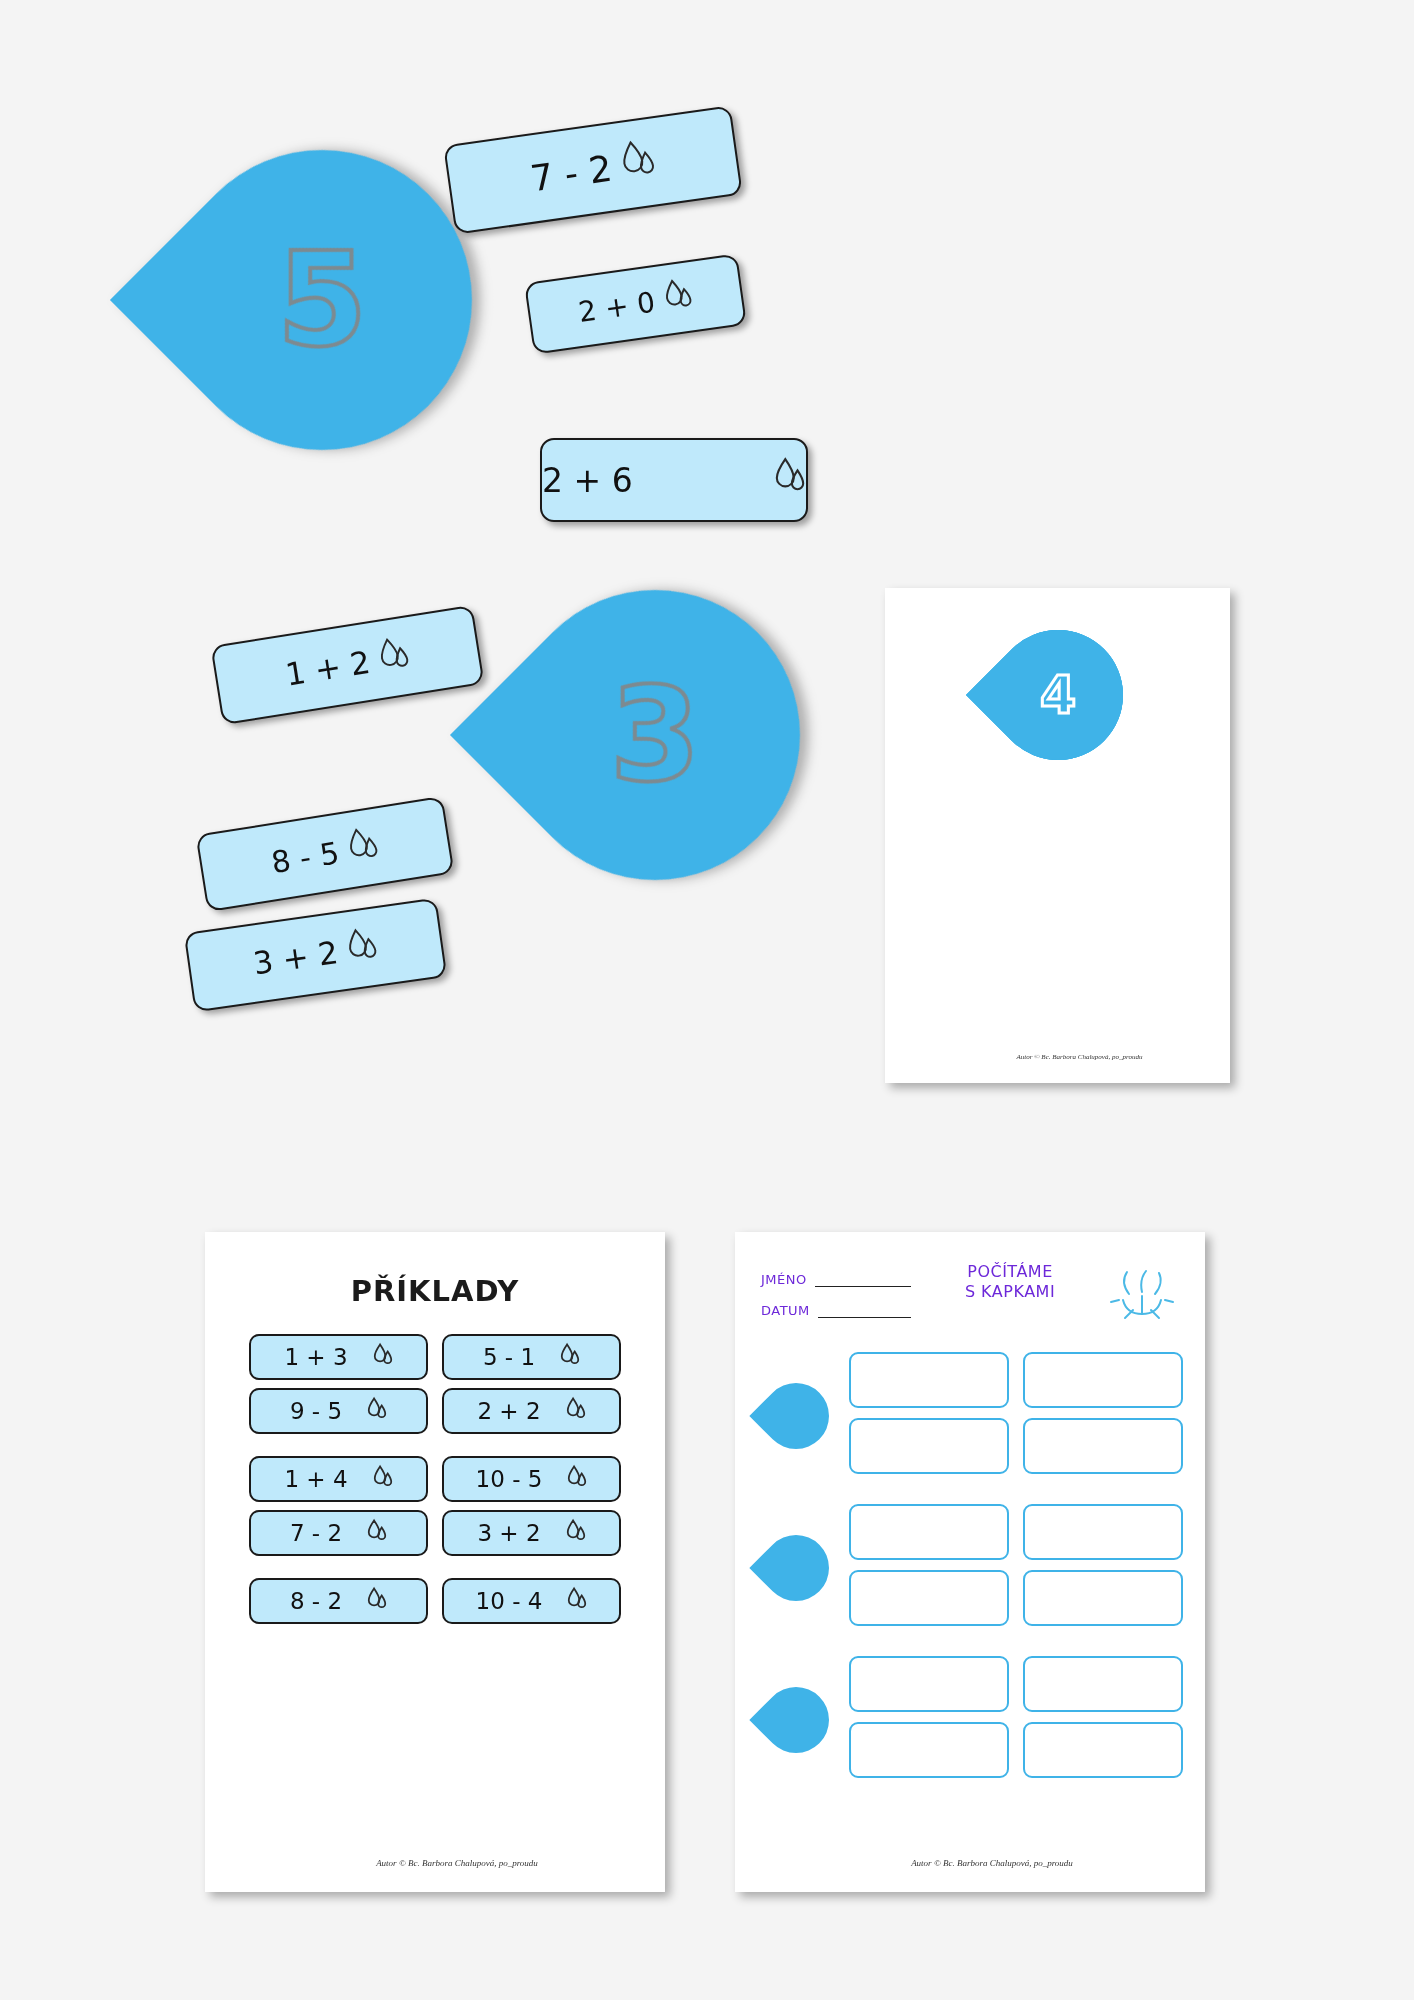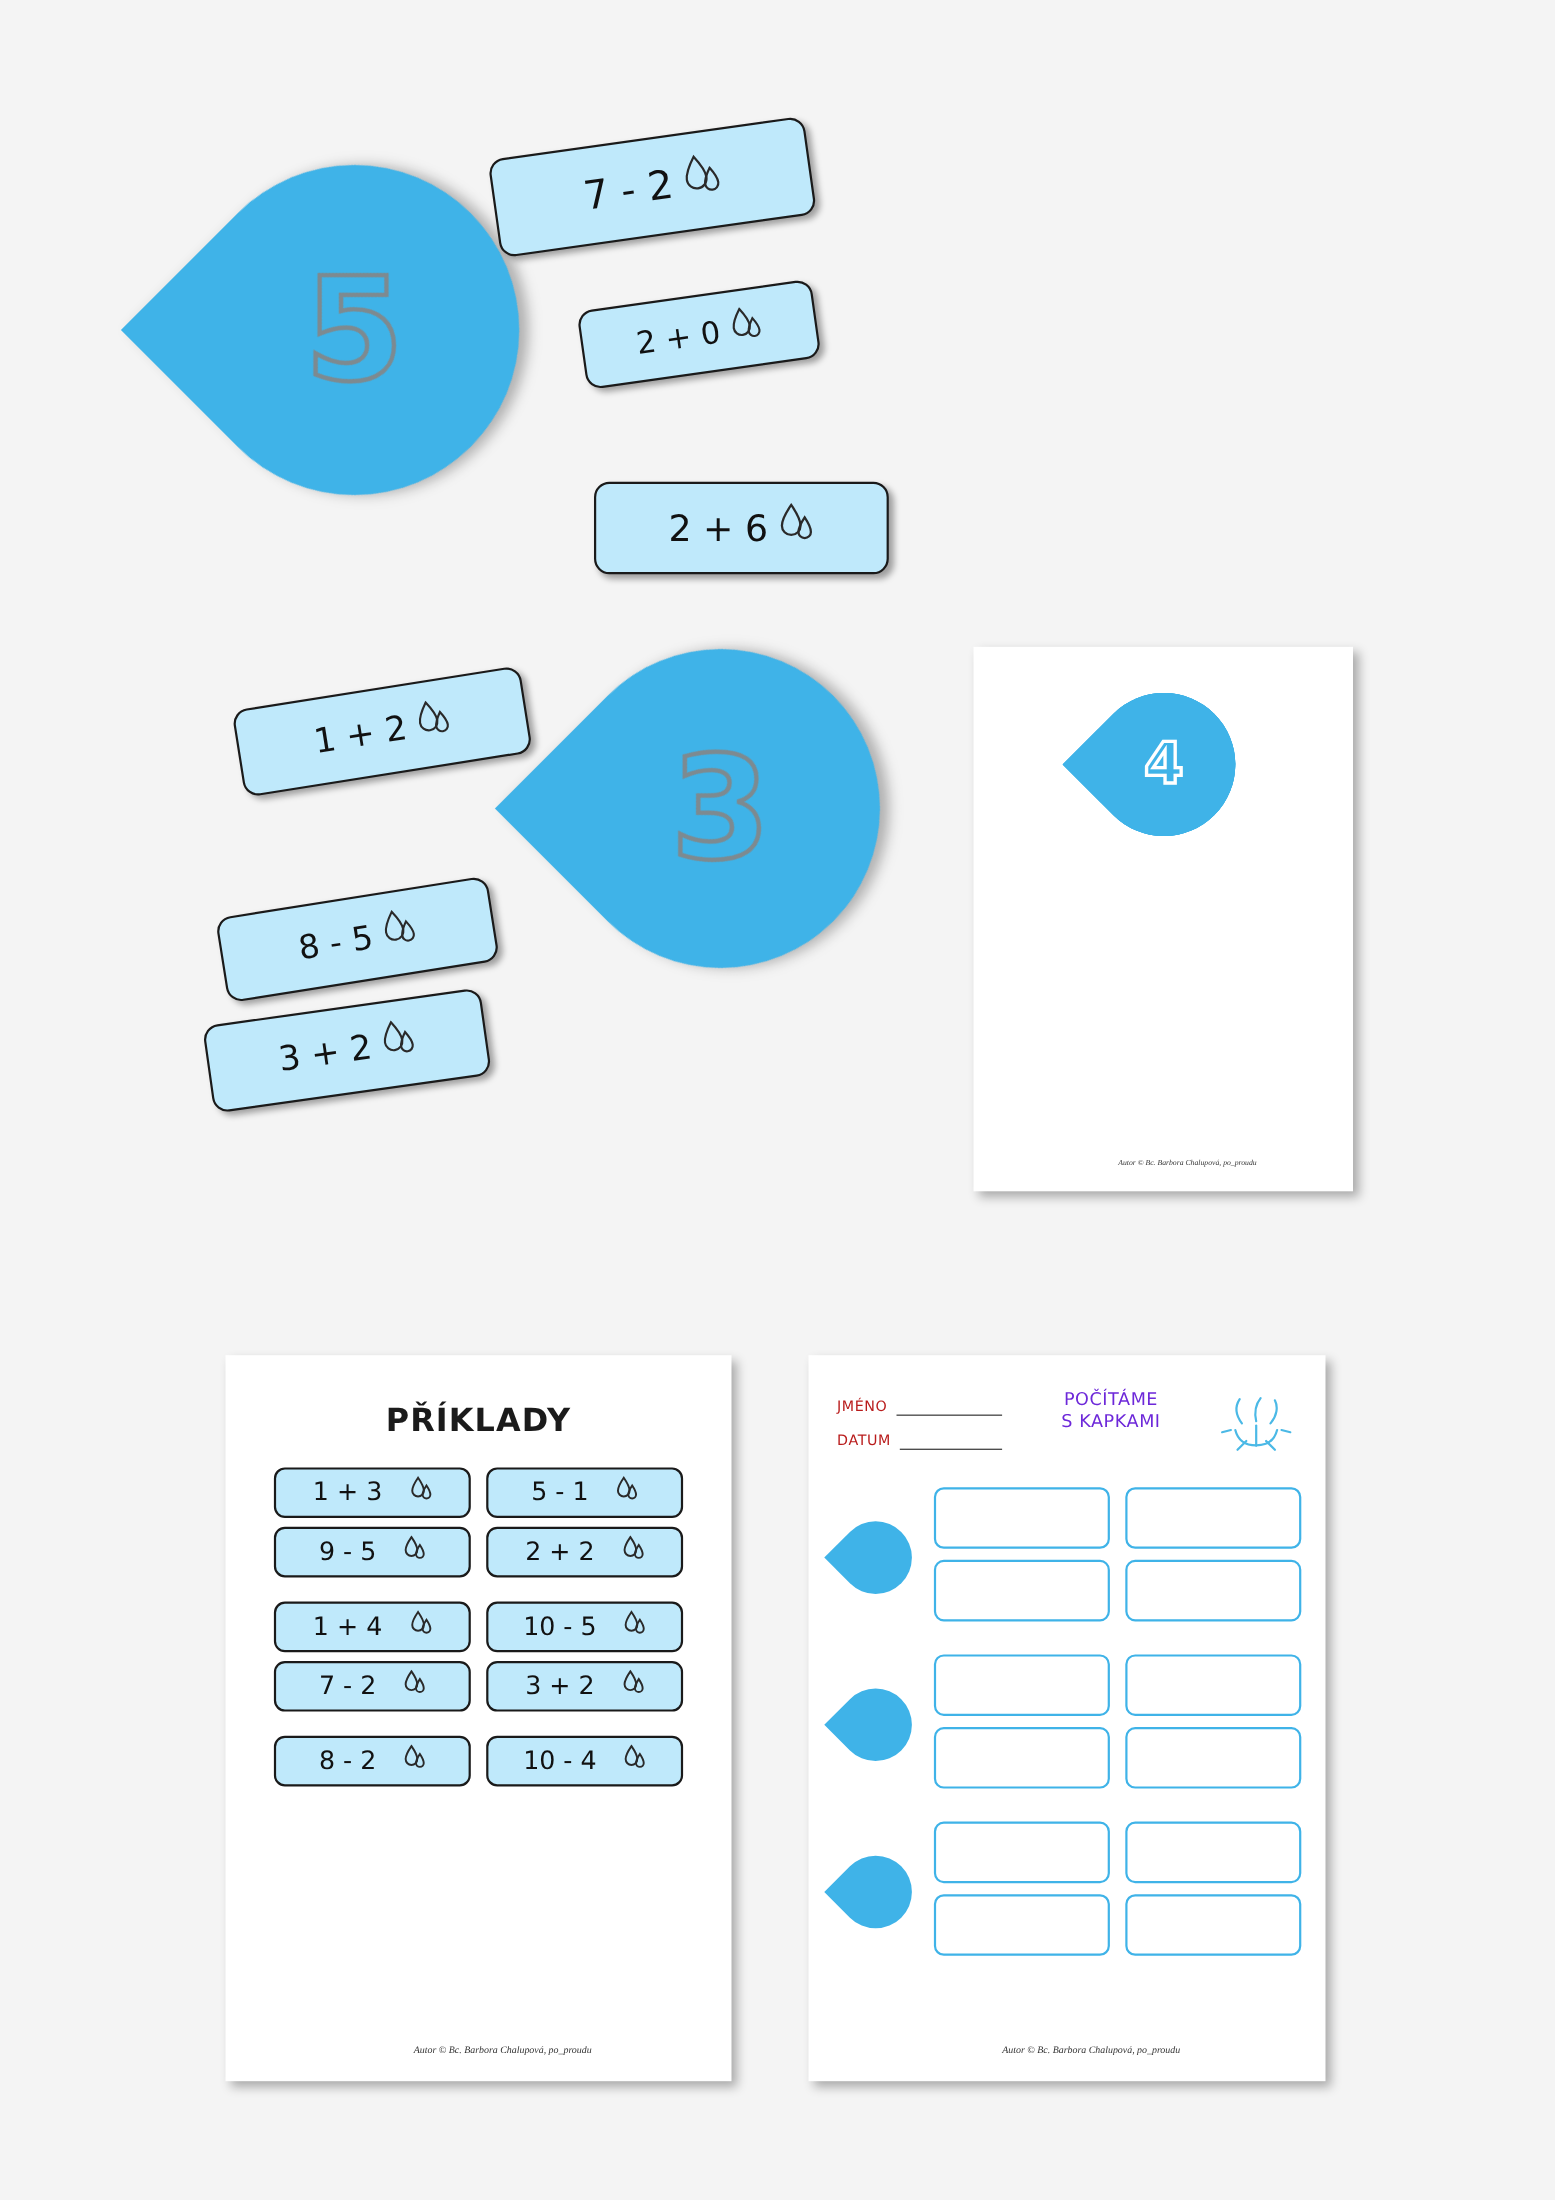--- a/index.html
+++ b/index.html
@@ -121,21 +121,21 @@
   }
   #sheet-priklady .sheet-footer { bottom: 24px; font-size: 9px; }
 
   
   #sheet-worksheet { left: 735px; top: 1232px; width: 470px; height: 660px; }
   .ws-head { display: flex; padding: 26px 26px 0 26px; }
   .ws-fields { width: 150px; padding-top: 14px; }
   .ws-field {
     display: flex; align-items: flex-end;
     font-family: "DejaVu Sans", sans-serif;
-    font-size: 13px; color: #b91c1c; letter-spacing: .5px;
+    font-size: 13px; color: #6d28d9; letter-spacing: .5px;
     margin-bottom: 16px;
   }
   .ws-field .line {
     flex: 1; border-bottom: 1.5px solid #222; margin-left: 8px; height: 12px;
   }
   .ws-title {
     flex: 1;
     text-align: center;
     font-family: "DejaVu Sans", sans-serif;
     font-size: 16px;
@@ -182,21 +182,21 @@
 <div class="card" style="left:528px; top:268px; width:215px; height:72px; transform:rotate(-8deg); font-size:28px;">
   <span class="expr">2 + 0</span>
   <span class="twin">
     <svg width="28" height="36" viewBox="0 0 34 44">
       <path d="M12 4 C12 4 3 17 3 24 a9 9 0 0 0 18 0 C21 17 12 4 12 4 Z" fill="none" stroke="#2a2a2a" stroke-width="2.4"></path>
       <path d="M25 16 C25 16 19 25 19 30 a6 6 0 0 0 12 0 C31 25 25 16 25 16 Z" fill="none" stroke="#2a2a2a" stroke-width="2.4"></path>
     </svg>
   </span>
 </div>
 
-<div class="card" style="left:540px; top:438px; width:268px; height:84px; font-size:33px;">
+<div class="card" style="left:540px; top:438px; width:268px; height:84px; font-size:33px;justify-content:space-between;">
   <span class="expr">2 + 6</span>
   <span class="twin">
     <svg width="32" height="42" viewBox="0 0 34 44">
       <path d="M12 4 C12 4 3 17 3 24 a9 9 0 0 0 18 0 C21 17 12 4 12 4 Z" fill="none" stroke="#2a2a2a" stroke-width="2.2"></path>
       <path d="M25 16 C25 16 19 25 19 30 a6 6 0 0 0 12 0 C31 25 25 16 25 16 Z" fill="none" stroke="#2a2a2a" stroke-width="2.2"></path>
     </svg>
   </span>
 </div>
 
 <div class="card" style="left:215px; top:625px; width:265px; height:80px; transform:rotate(-9deg); font-size:31px;">

